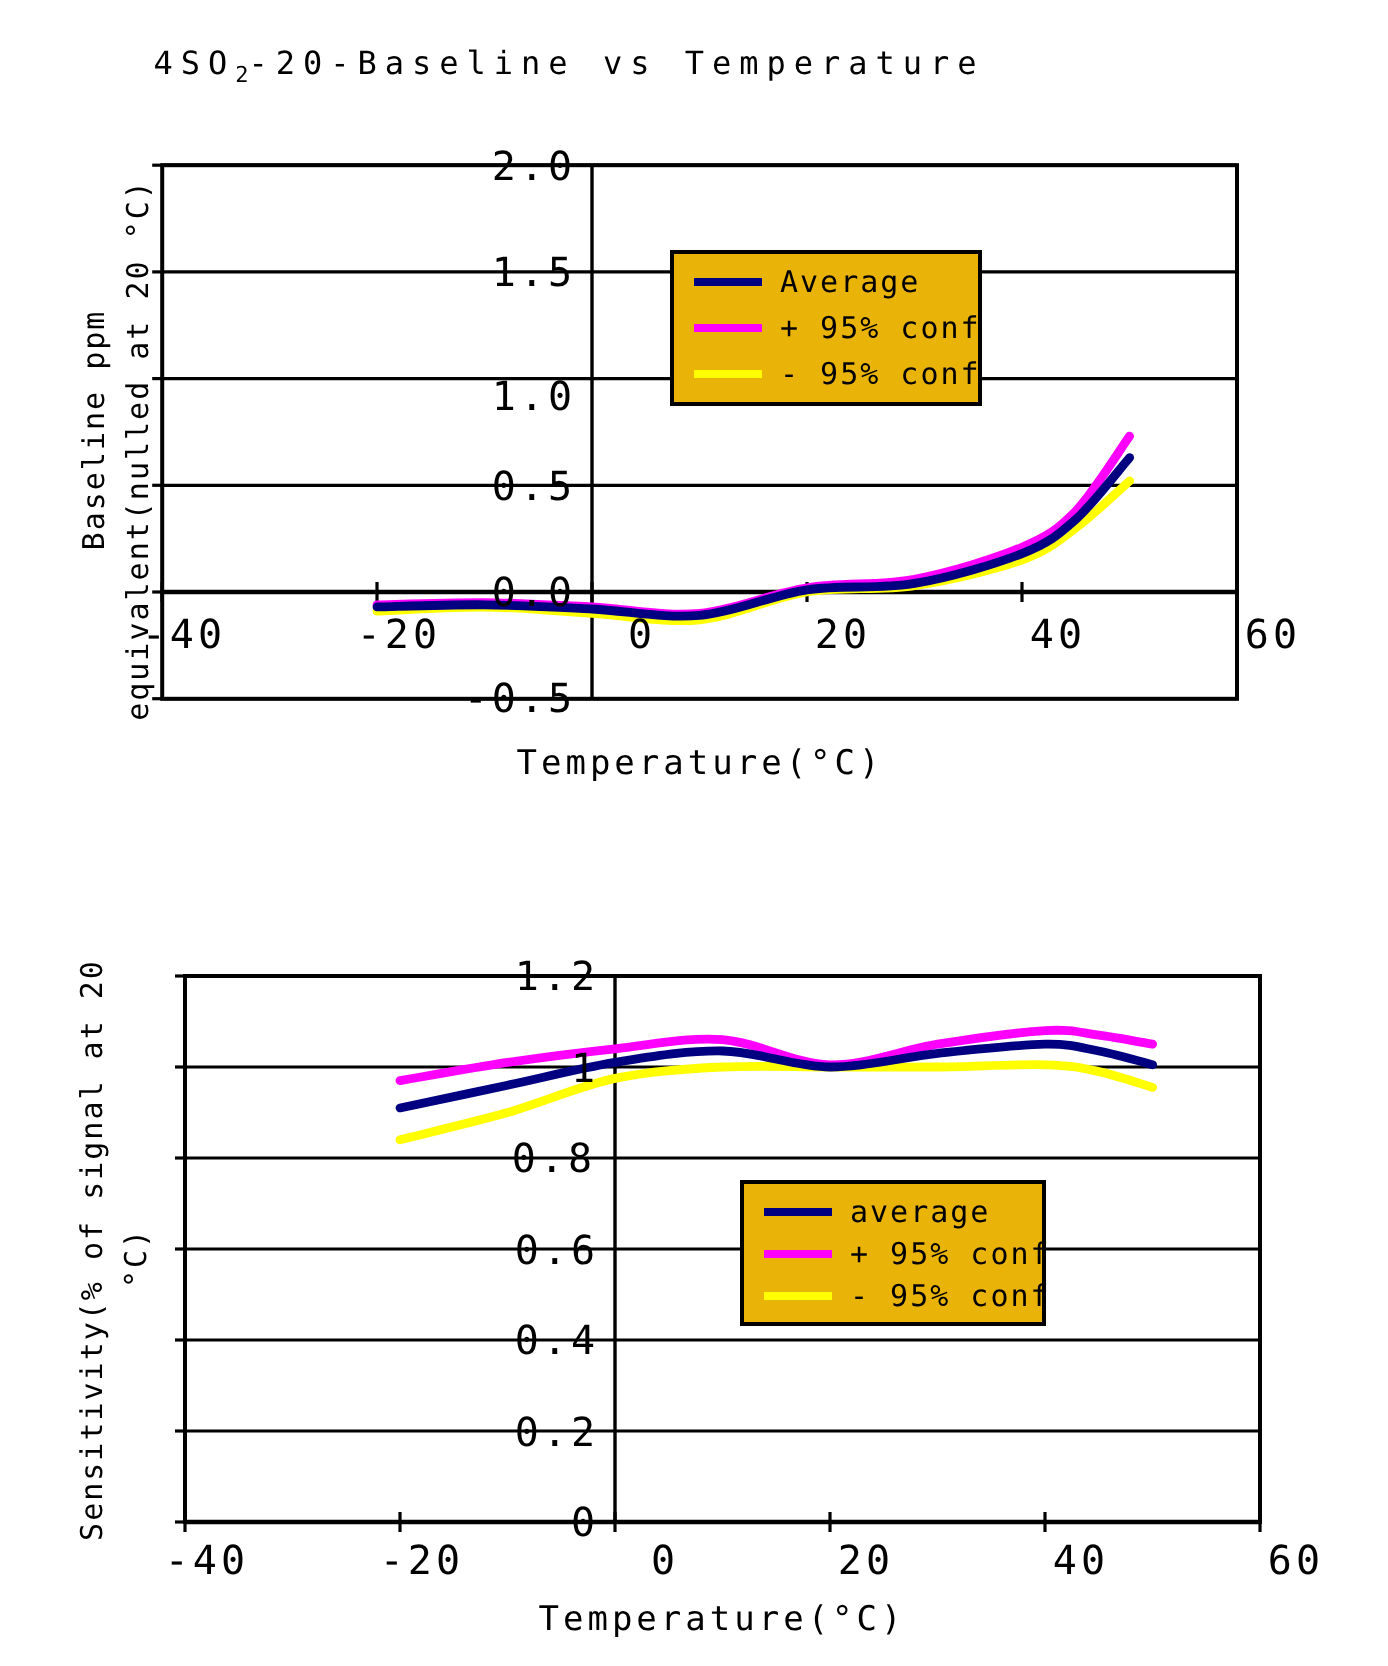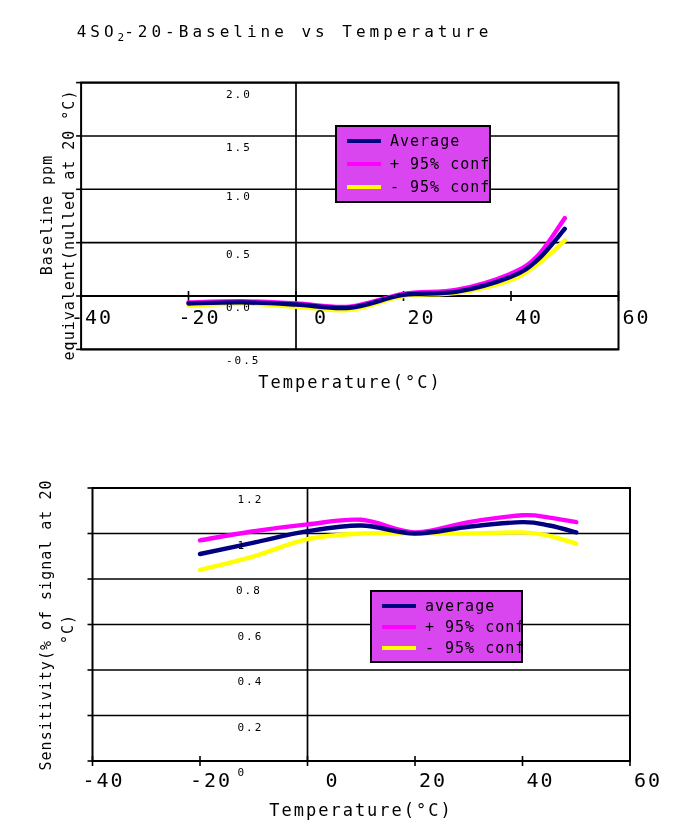--- a/index.html
+++ b/index.html
@@ -13,43 +13,43 @@
   #chart-1{top:420px;height:413px;}
   .plot-svg{position:absolute;left:0;top:0;}
   .chart-title{
     position:absolute;left:0;right:0;margin:0;text-align:center;
     font-size:16px;font-weight:500;letter-spacing:4px;white-space:nowrap;
   }
   #chart-0 .chart-title{top:22px;}
   #chart-1 .chart-title{top:24px;}
   .chart-title sub{font-size:11px;letter-spacing:0;}
   .ytick{
-    position:absolute;width:62px;text-align:left;font-size:11px;
-    letter-spacing:2px;line-height:18px;white-space:nowrap;margin-top:12px;
+    position:absolute;width:62px;text-align:right;font-size:20px;
+    letter-spacing:2px;line-height:18px;white-space:nowrap;
   }
   .xtick{
     position:absolute;width:64px;text-align:right;font-size:20px;
     letter-spacing:2px;line-height:18px;white-space:nowrap;
   }
   .ylabel-line{
     position:absolute;white-space:nowrap;font-size:15px;letter-spacing:1px;
     transform:translate(-50%,-50%) rotate(-90deg);
   }
   #chart-0 .yl1{left:47px;top:215px;}
   #chart-0 .yl2{left:69px;top:225px;}
   #chart-1 .yl1{left:46px;top:205px;}
   #chart-1 .yl2{left:68px;top:209px;}
   .xlabel{
     position:absolute;font-size:17px;letter-spacing:2px;white-space:nowrap;
     transform:translateX(-50%);
   }
   #chart-0 .xlabel{left:350px;top:372px;}
   #chart-1 .xlabel{left:361px;top:380px;}
   .legend{
-    position:absolute;background:#d946ef;border:2px solid #000;box-sizing:border-box;
+    position:absolute;background:#eab308;border:2px solid #000;box-sizing:border-box;
     display:flex;flex-direction:column;justify-content:space-around;
     padding:3px 4px 3px 10px;z-index:5;
   }
   #chart-0 .legend{left:335px;top:125px;width:156px;height:78px;}
   #chart-1 .legend{left:370px;top:170px;width:153px;height:73px;}
   .legend-row{display:flex;align-items:center;}
   .swatch{display:inline-block;width:34px;height:4px;margin-right:9px;flex:none;}
   .legend-label{font-size:15px;letter-spacing:1px;white-space:pre;}
 </style>
 </head>
@@ -95,21 +95,21 @@
         <span class="swatch" style="background: rgb(255, 0, 255);"></span>
         <span class="legend-label">+ 95% conf</span>
       </div>
       <div class="legend-row">
         <span class="swatch" style="background: rgb(255, 255, 0);"></span>
         <span class="legend-label">- 95% conf</span>
       </div>
     </div>
 <div class="ytick" style="left: 226px; top: 73.6px;">2.0</div>
     <div class="ytick" style="left: 226px; top: 126.95px;">1.5</div>
-    <div class="ytick" style="left: 226px; top: 176px;">1.0</div>
+    <div class="ytick" style="left: 226px; top: 189px;">1.0</div>
     <div class="ytick" style="left: 226px; top: 233.65px;">0.5</div>
     <div class="ytick" style="left: 226px; top: 287px;">0.0</div>
     <div class="ytick" style="left: 226px; top: 340.35px;">-0.5</div>
     <div class="xtick" style="left: 49px; top: 308px;">-40</div>
     <div class="xtick" style="left: 156.5px; top: 308px;">-20</div>
     <div class="xtick" style="left: 264px; top: 308px;">0</div>
     <div class="xtick" style="left: 371.5px; top: 308px;">20</div>
     <div class="xtick" style="left: 479px; top: 308px;">40</div>
     <div class="xtick" style="left: 586.5px; top: 308px;">60</div>
   </section>

